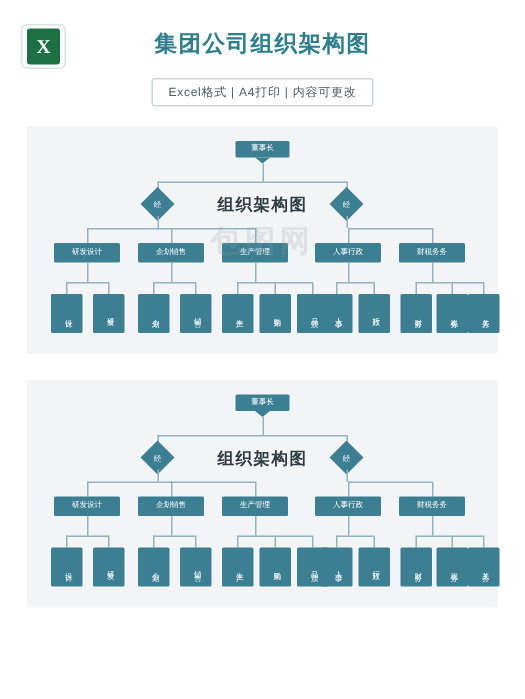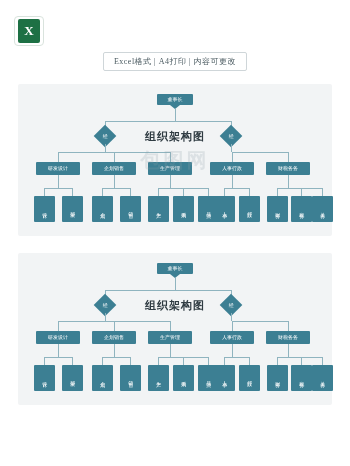--- a/index.html
+++ b/index.html
@@ -25,21 +25,21 @@
     color:#fff; font-size:13px; font-weight:bold;
     display:flex; align-items:center; justify-content:center;
     font-family:"Liberation Serif", serif;
   }
   .title {
     position:absolute; left:0; top:20px; width:350px; text-align:center;
     font-size:15px; color:#2b7f8c; letter-spacing:1px; font-weight:bold;
   }
   .subtitle-wrap {
     position:absolute; left:0; top:52px; width:350px;
-    display:flex; justify-content:center;font-family:Liberation Serif, serif;
+    display:flex; justify-content:center;
   }
   .subtitle {
     border:1px solid #cfd6d9; border-radius:2px;
     padding:3px 10px; font-size:8px; color:#4a5a60; background:#fff;
     letter-spacing:0.5px;
   }
 
   
   .panel {
     position:absolute; left:18px; width:314px; height:152px;
@@ -100,20 +100,21 @@
 </style>
 </head>
 <body>
 
 <div class="page">
 
   <div class="header">
     <div class="excel-logo">
       <div class="inner">X</div>
     </div>
+    <div class="title">集团公司组织架构图</div>
   </div>
   <div class="subtitle-wrap">
     <div class="subtitle">Excel格式 | A4打印 | 内容可更改</div>
   </div>
 
   <div class="panel" id="panel-1">
     <div class="canvas">
         <div class="node banner" style="left: 139px; top: 10px; width: 36px; height: 11px;">董事长</div>
         <div class="banner-tail" style="left: 152px; top: 21px;"></div>
         <div class="line" style="left: 157px; top: 25px; width: 1px; height: 12px; background: rgb(143, 180, 191);"></div>

